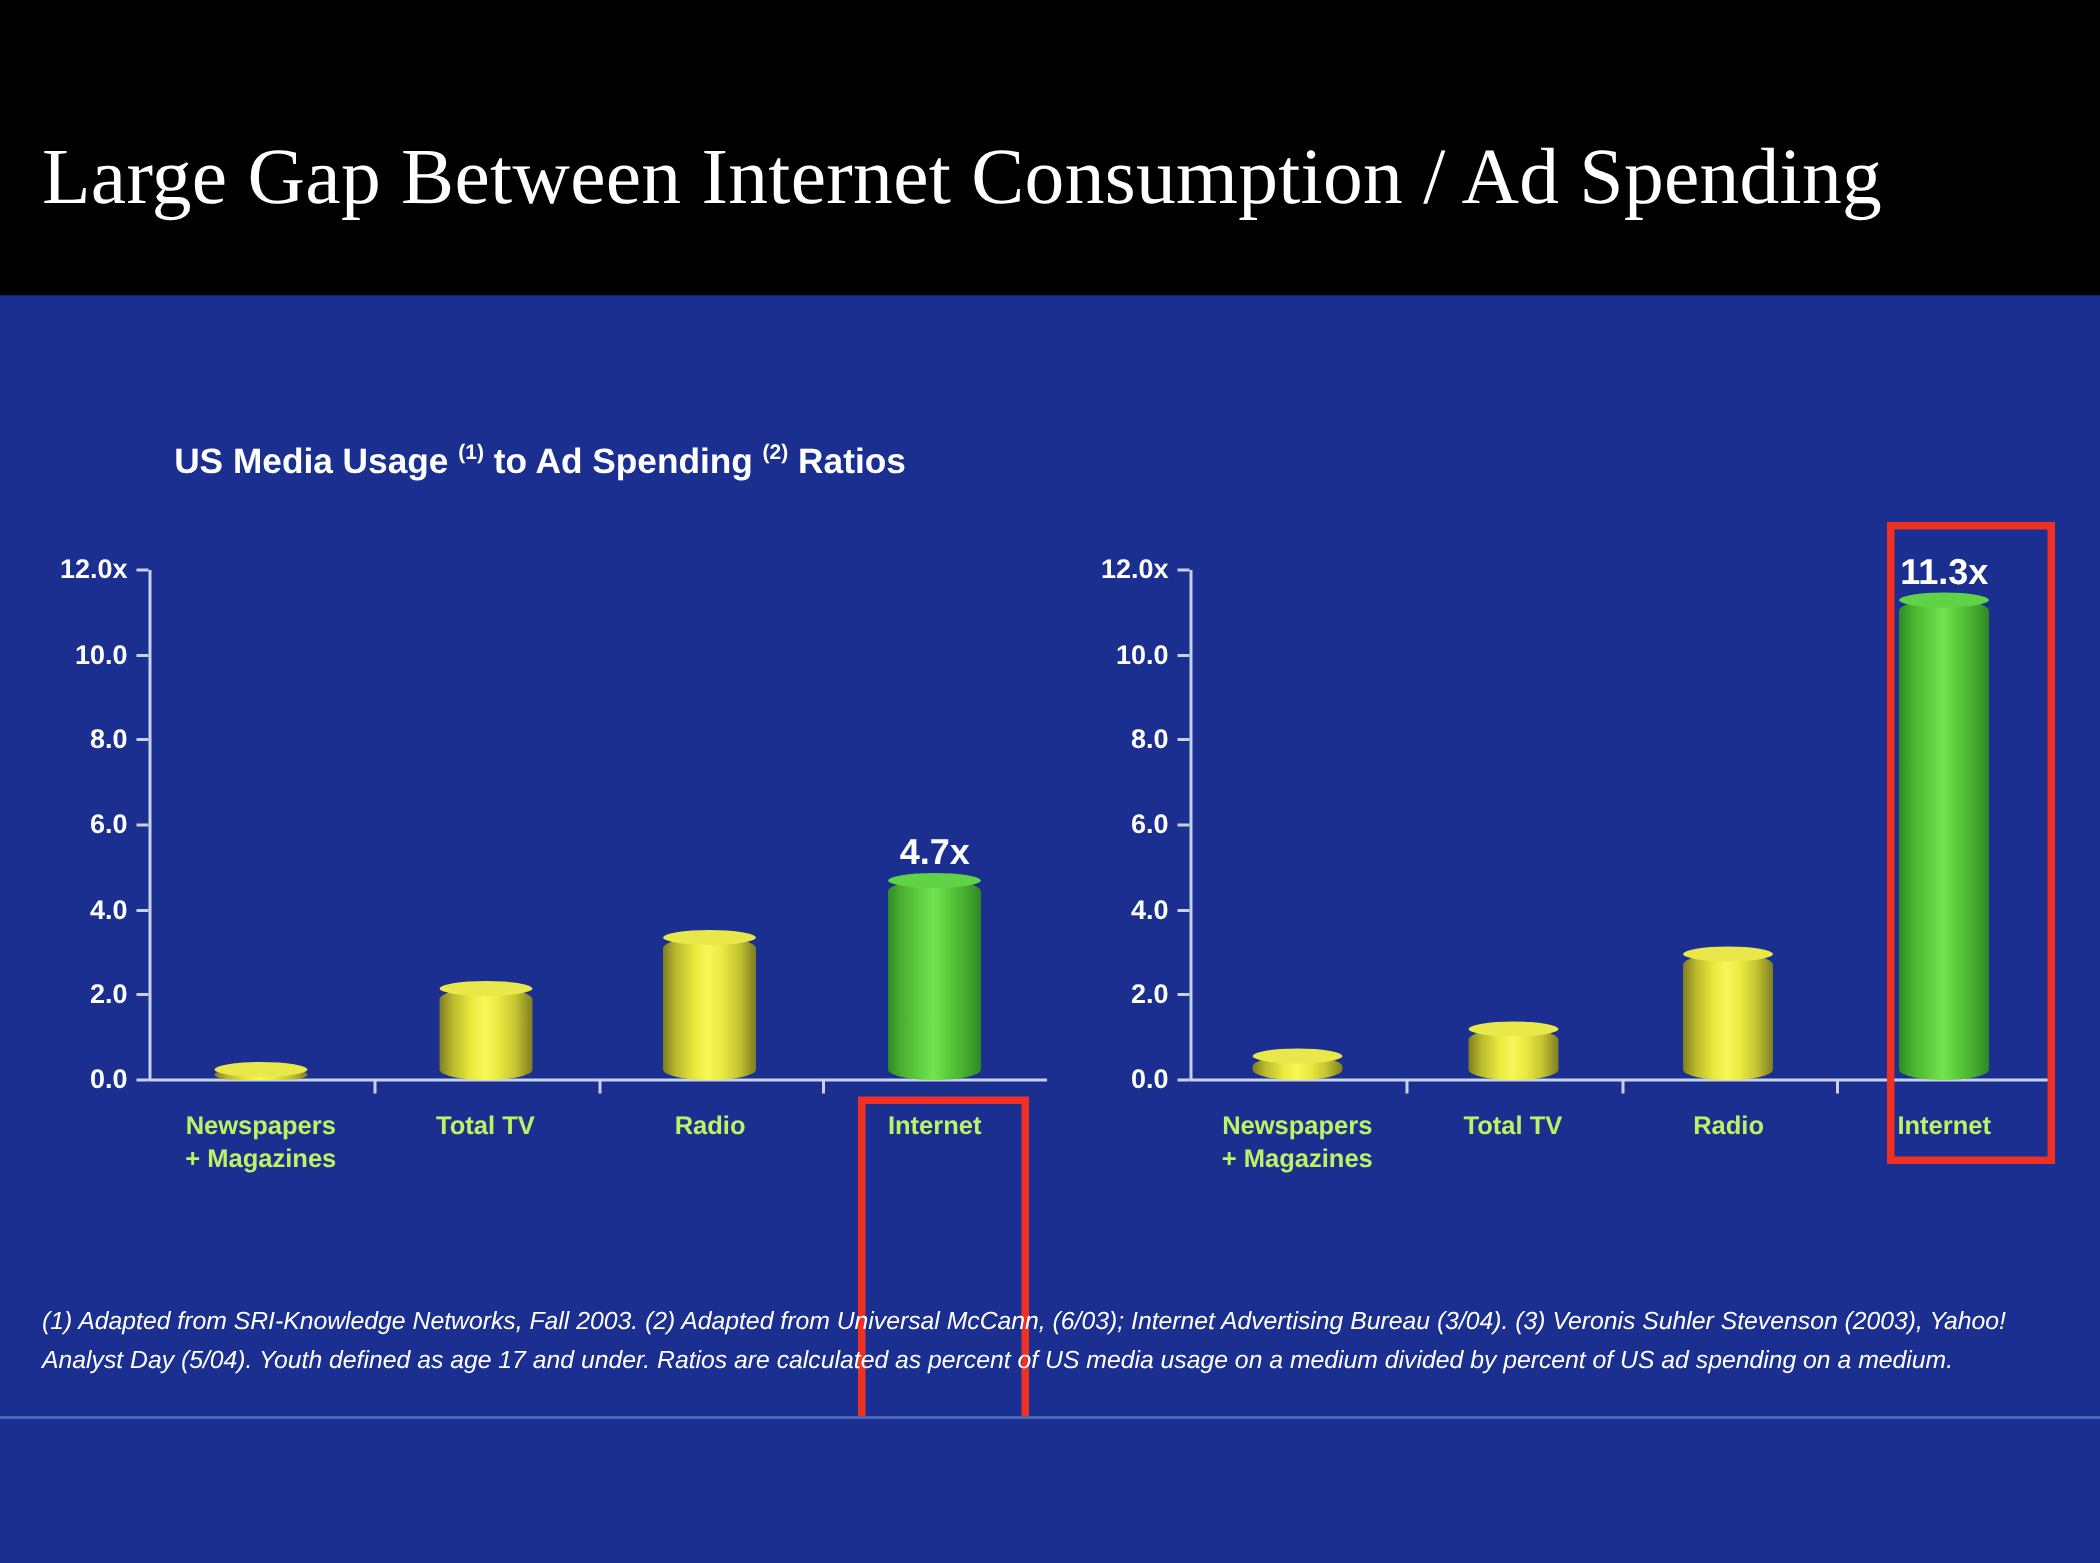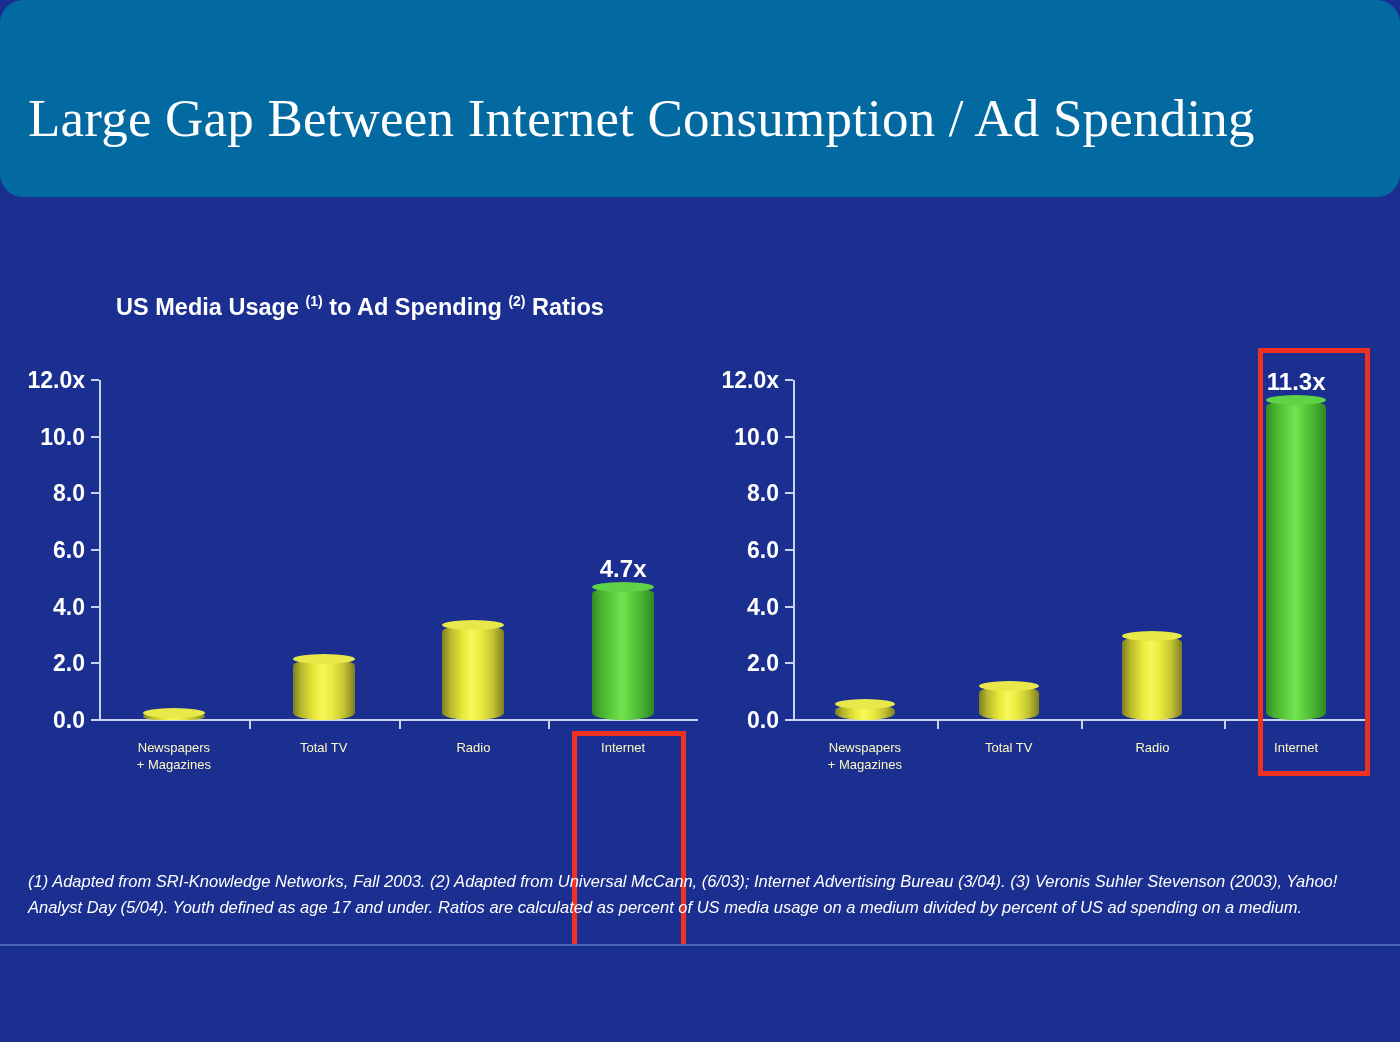--- a/index.html
+++ b/index.html
@@ -9,22 +9,21 @@
     background: #1a2f90;
     overflow: hidden;
     position: relative;
   }
 
   
   #header {
     position: absolute;
     left: 0; top: 0;
     width: 1400px; height: 197px;
-    background: #0369a1;
-    border-radius: 23px;
+    background: #000000;
   }
   #header-title {
     position: absolute;
     left: 28px; top: 92px;
     font-family: "Liberation Serif", serif;
     font-size: 53px;
     color: #ffffff;
     letter-spacing: 0.2px;
     white-space: nowrap;
     line-height: 1;
@@ -77,21 +76,21 @@
   .ytick {
     position: absolute; left: -8px;
     width: 8px; height: 2px;
     background: #c6d2ee;
   }
   .ylabel {
     position: absolute;
     right: 100%;
     margin-right: 14px;
     transform: translateY(-50%);
-    font-size: 23px;
+    font-size: 18px;
     font-weight: bold;
     color: #ffffff;
     white-space: nowrap;
   }
   .xtick {
     position: absolute; bottom: -9px;
     width: 2px; height: 9px;
     background: #c6d2ee;
   }
 
@@ -125,23 +124,23 @@
     transform: translateX(-50%);
     font-size: 24px;
     font-weight: bold;
     color: #ffffff;
     white-space: nowrap;
   }
   .cat-label {
     position: absolute;
     transform: translateX(-50%);
     text-align: center;
-    font-size: 13px;
-    font-weight: normal;
-    color: #fef9c3;
+    font-size: 17px;
+    font-weight: bold;
+    color: #bef264;
     line-height: 1.3;
     white-space: nowrap;
   }
 
   .highlight-box {
     position: absolute;
     border: 5px solid #ef3124;
     background: transparent;
   }
 

